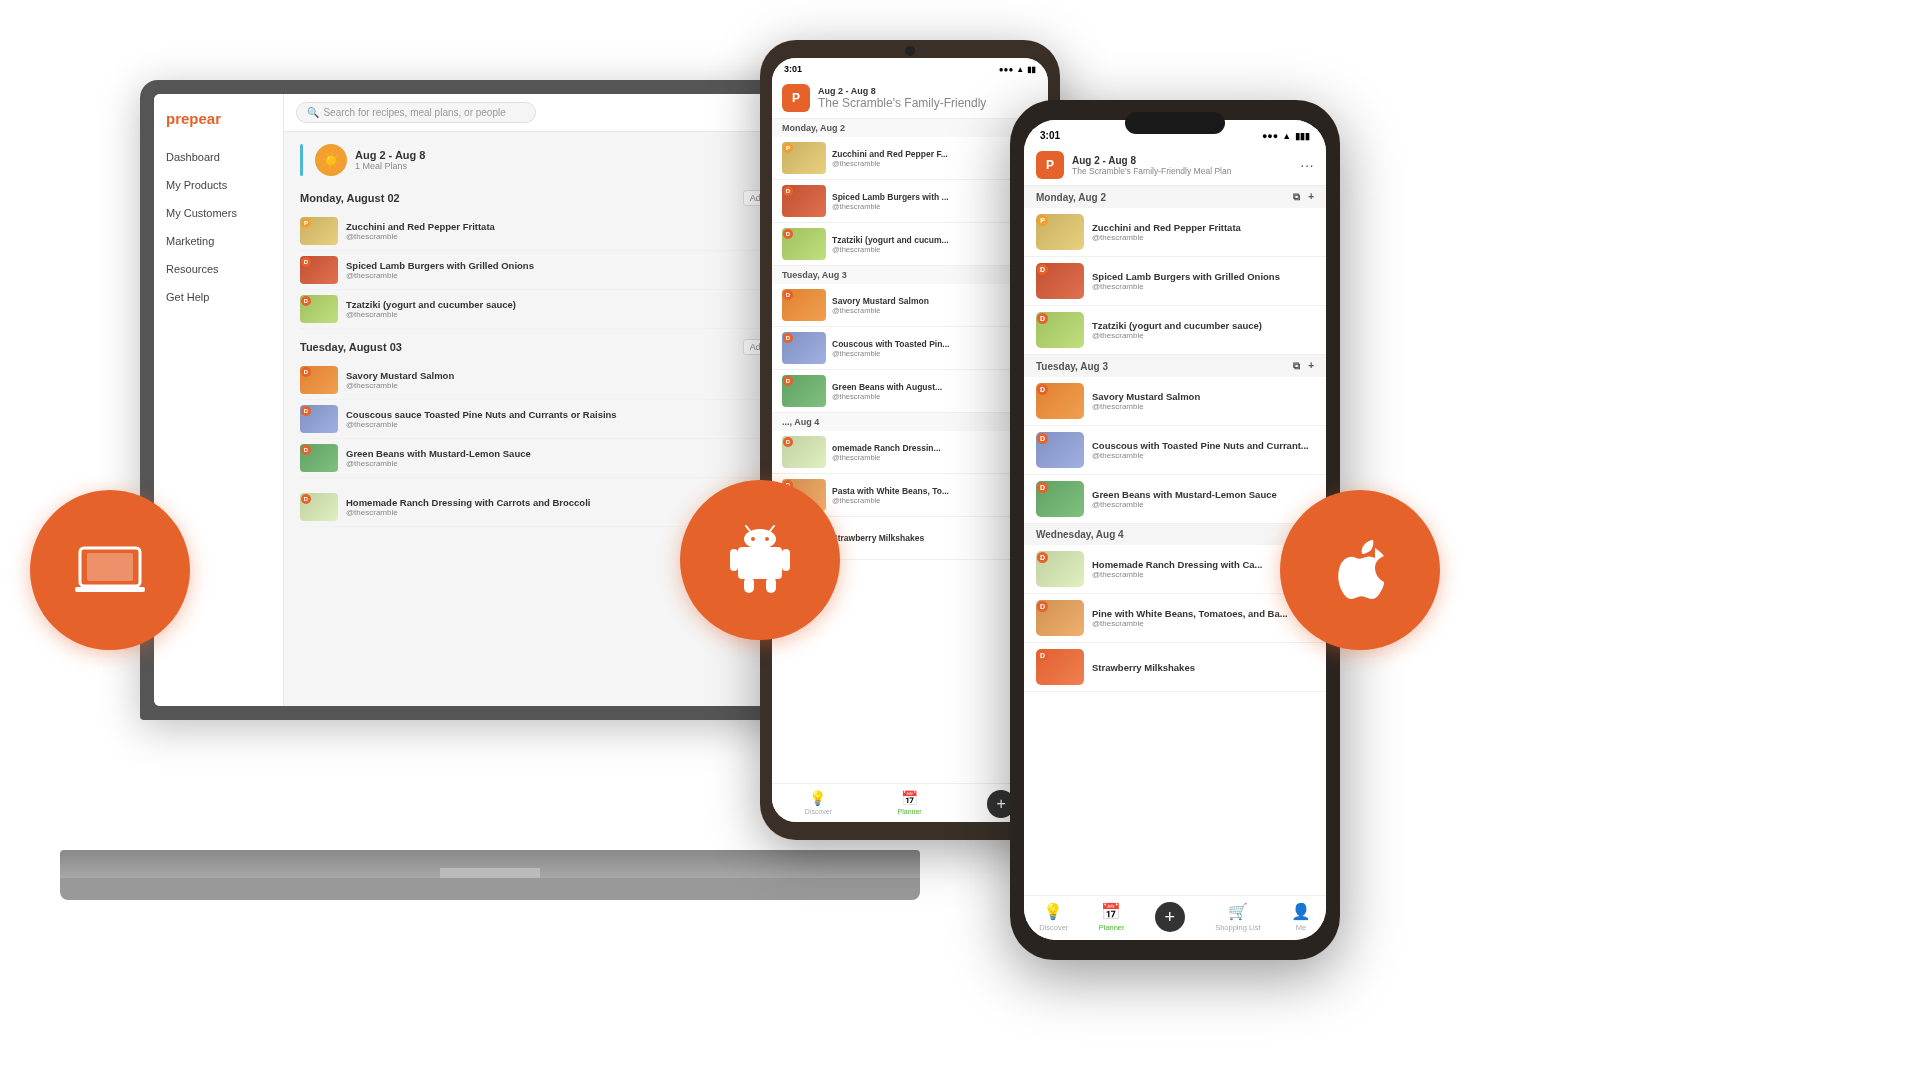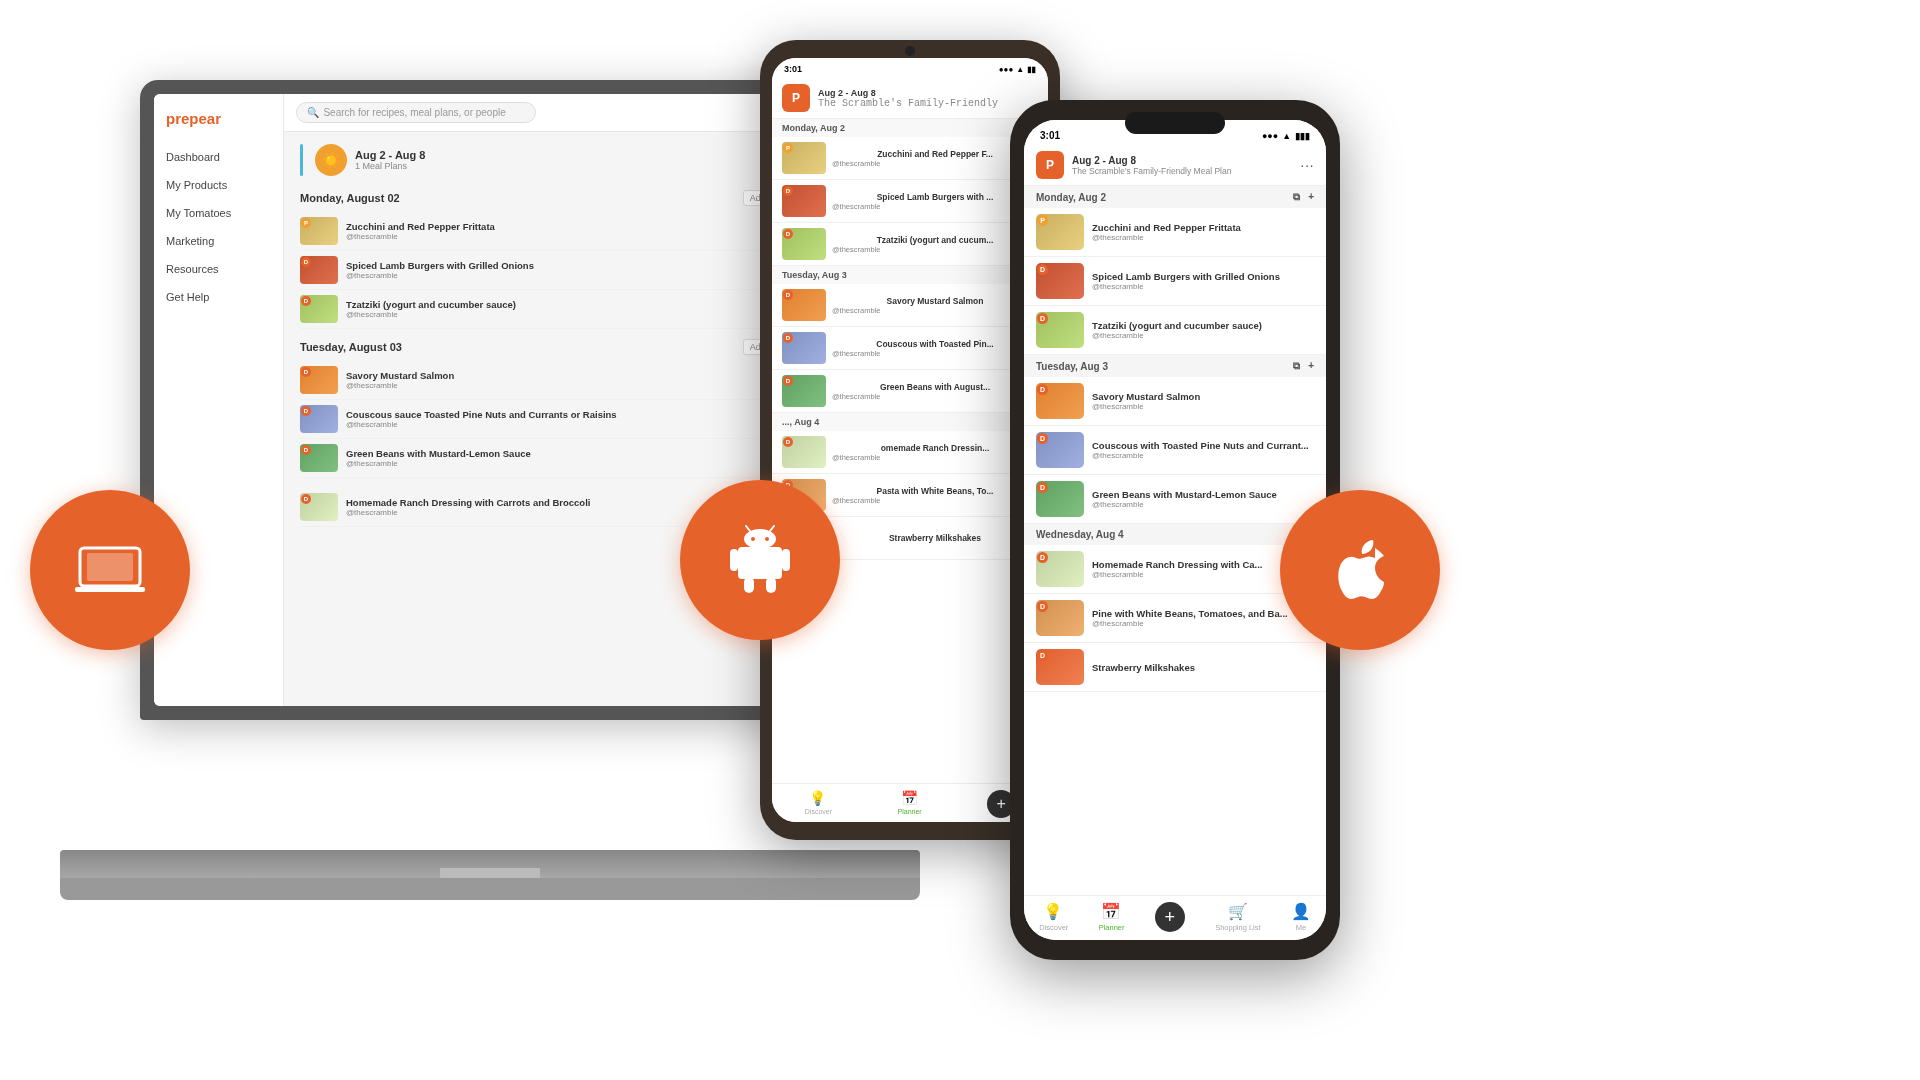--- a/index.html
+++ b/index.html
@@ -266,21 +266,21 @@
     }
     .phone-app-logo {
       width: 28px; height: 28px;
       background: #e5622a;
       border-radius: 6px;
       display: flex; align-items: center; justify-content: center;
       color: #fff; font-size: 12px; font-weight: 700;
     }
     .phone-plan-info { flex: 1; }
     .phone-plan-dates { font-size: 9px; font-weight: 700; color: #333; }
-    .phone-plan-name { font-size: 10px; color: #888; font-family: Liberation Mono, monospace; }
+    .phone-plan-name { font-size: 12px; color: #888; }
 
     .phone-day-header {
       background: #f8f8f8;
       padding: 4px 10px;
       font-size: 9px;
       font-weight: 700;
       color: #555;
     }
     .phone-recipe-row {
       display: flex;
@@ -288,21 +288,21 @@
       gap: 6px;
       padding: 5px 10px;
       border-bottom: 1px solid #f0f0f0;
     }
     .phone-recipe-thumb {
       width: 44px; height: 32px;
       background: #ddd; border-radius: 4px;
       flex-shrink: 0; position: relative; overflow: hidden;
     }
     .phone-recipe-info { flex: 1; }
-    .phone-recipe-name { font-size: 8.5px; font-weight: 600; color: #333; text-align: center; }
+    .phone-recipe-name { font-size: 8.5px; font-weight: 600; color: #333; }
     .phone-recipe-author { font-size: 7.5px; color: #888; }
 
     .phone-bottom-nav {
       background: #fff;
       border-top: 1px solid #eee;
       display: flex;
       justify-content: space-around;
       padding: 6px 0 4px;
       margin-top: auto;
     }
@@ -471,21 +471,21 @@
 <div class="scene">
 
   <div class="laptop-wrapper">
     <div class="laptop-screen-outer">
       <div class="laptop-screen-inner">
 
         <div class="app-sidebar">
           <div class="app-logo">prepear</div>
           <div class="sidebar-nav-item">Dashboard</div>
           <div class="sidebar-nav-item">My Products</div>
-          <div class="sidebar-nav-item">My Tomatoes</div>
+          <div class="sidebar-nav-item">My Customers</div>
           <div class="sidebar-nav-item">Marketing</div>
           <div class="sidebar-nav-item">Resources</div>
           <div class="sidebar-nav-item">Get Help</div>
         </div>
 
         <div class="app-main">
           <div class="app-topbar">
             <div class="search-box">
               <span>🔍</span>
               <span>Search for recipes, meal plans, or people</span>

